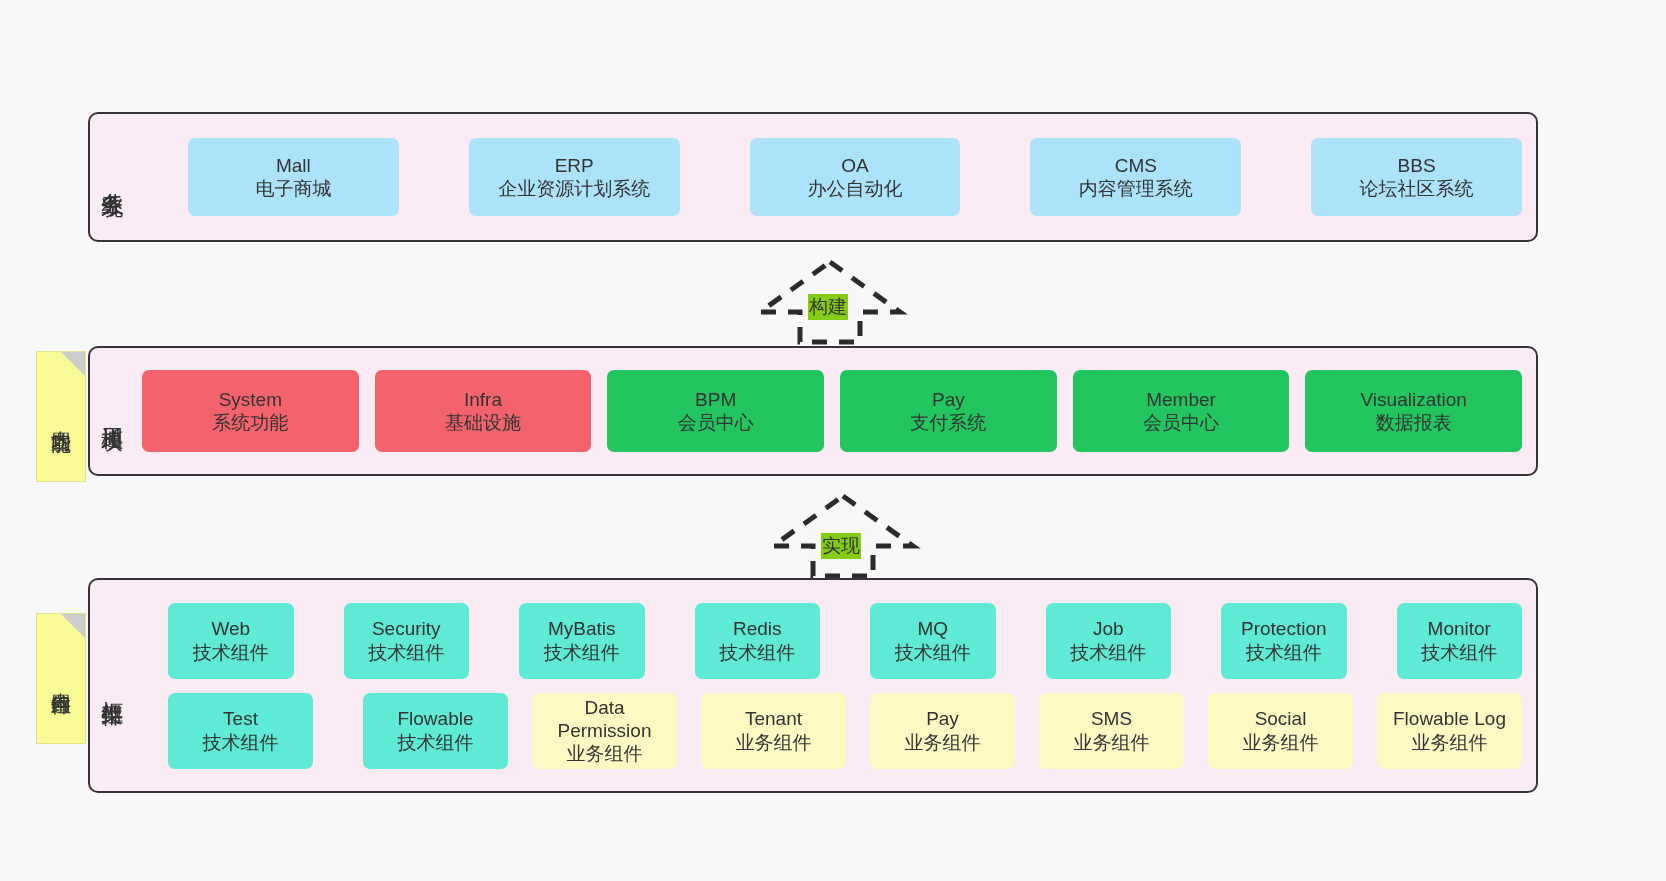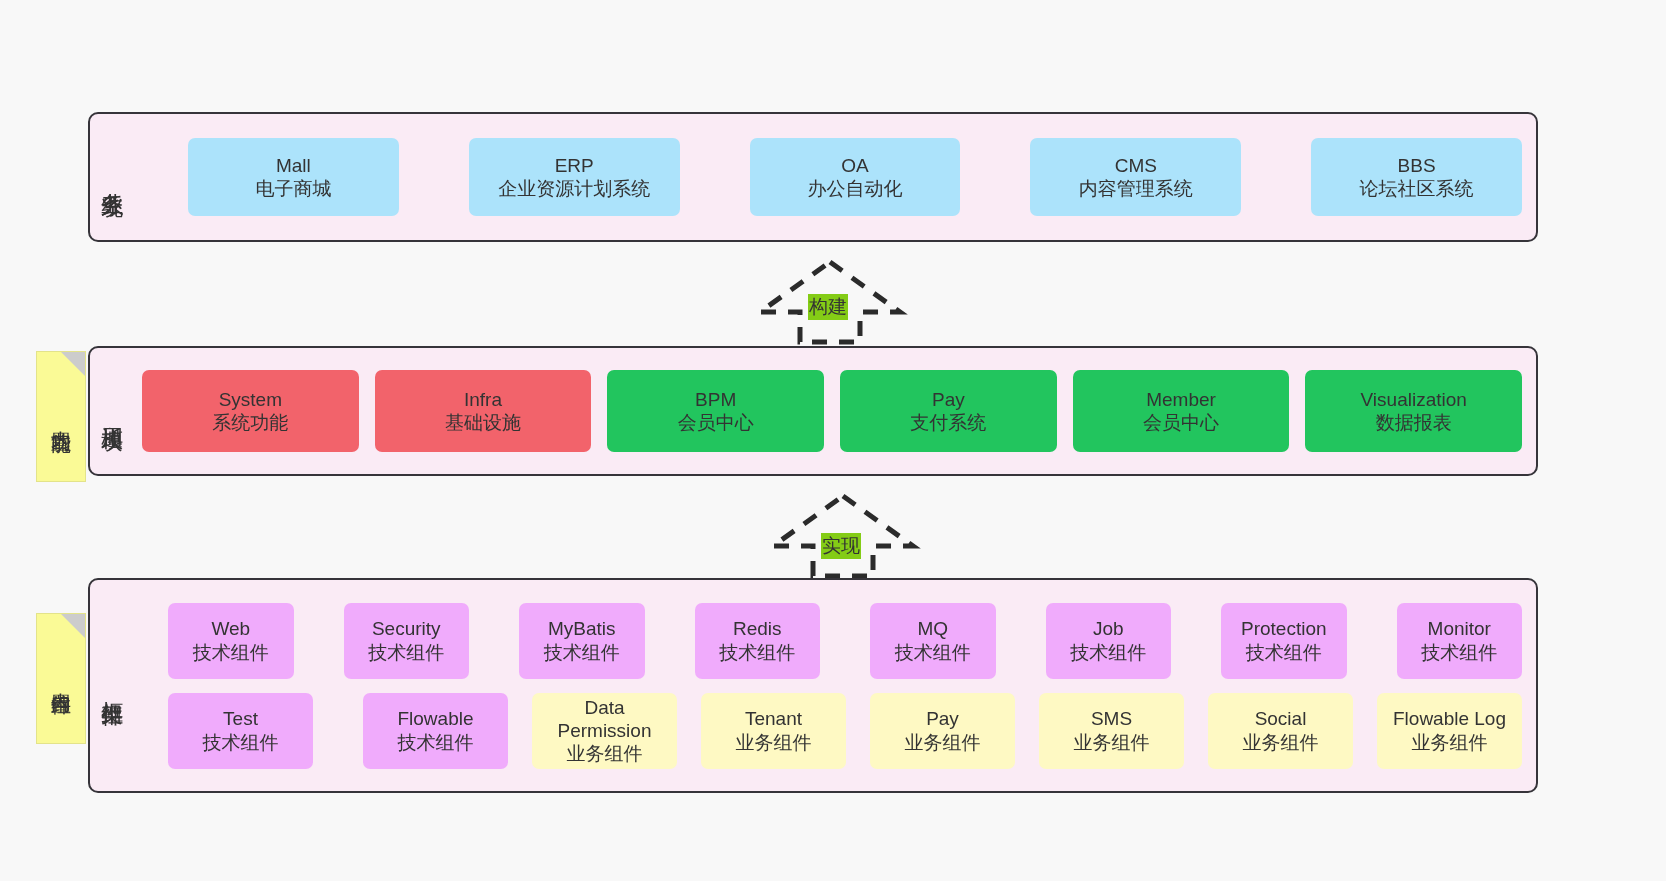--- a/index.html
+++ b/index.html
@@ -82,21 +82,21 @@
   .card .en { display: block; }
   .card .cn { display: block; }
 
   .biz-row  { height: 78px; }
   .mod-row  { height: 82px; gap: 16px; }
   .fw-row   { height: 76px; }
 
   .c-blue        { background: #ace3fb; margin-left: 46px; }
   .c-red         { background: #f2636b; }
   .c-pink        { background: #22c55e; }
-  .c-green       { background: #f0abfc; margin-left: 26px; }
+  .c-green       { background: #5eead4; margin-left: 26px; }
   .c-lightgreen  { background: #fef9c3; }
 
   
   .sticky {
     position: absolute;
     box-sizing: border-box;
     width: 50px;
     background: #fafa96;
     border: 1px solid #e3e38a;
     display: flex;

